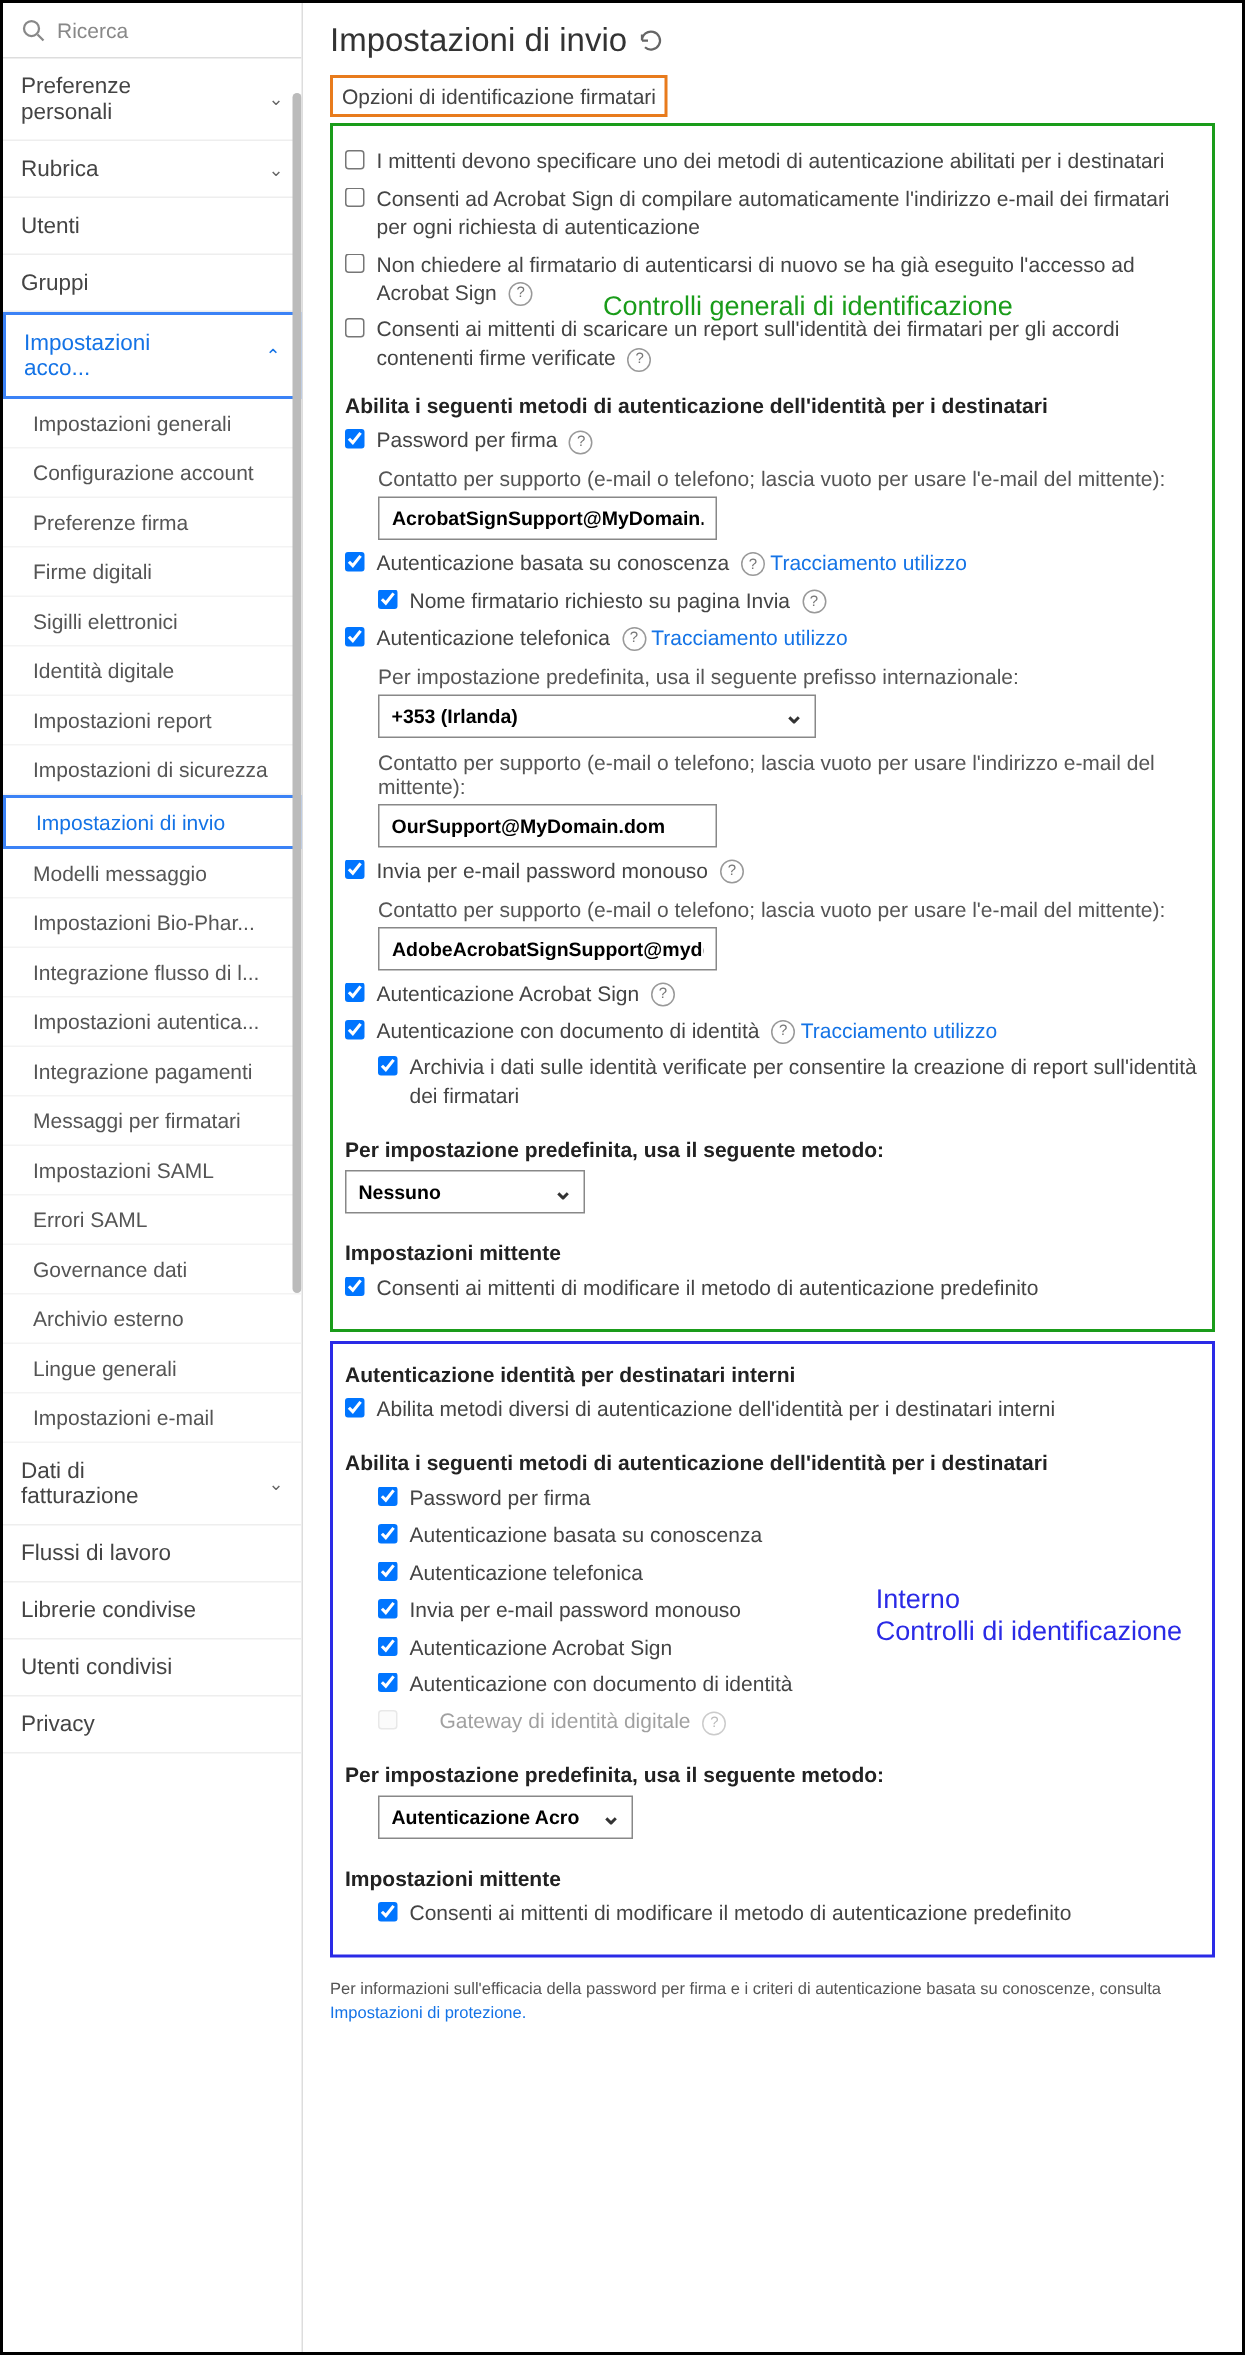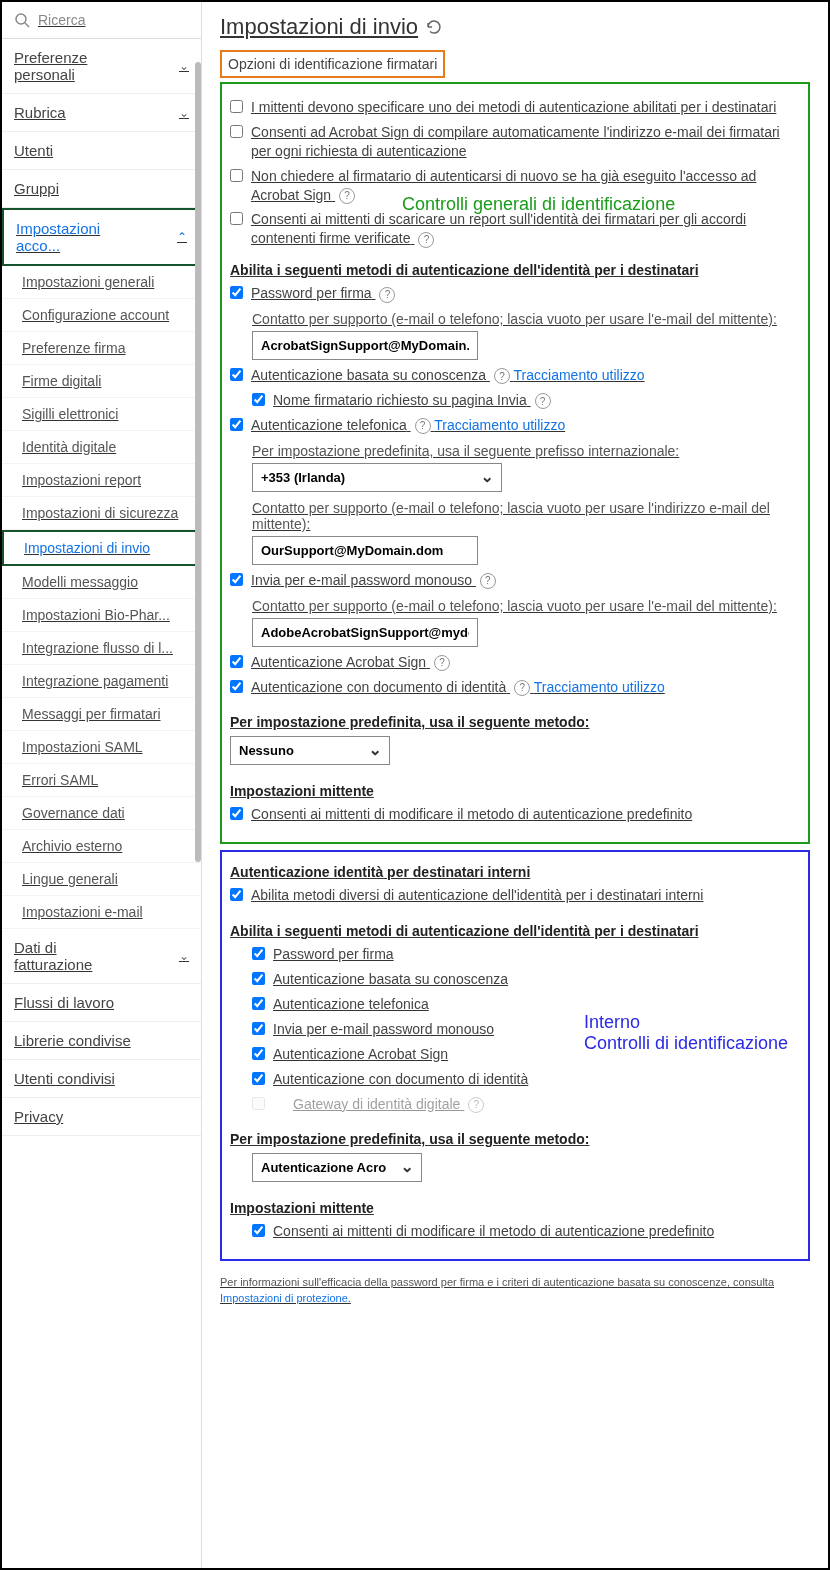--- a/index.html
+++ b/index.html
@@ -1,24 +1,24 @@
 <!DOCTYPE html>
 <html><head>
 <meta charset="utf-8">
 <style>
 * { box-sizing: border-box; margin: 0; padding: 0; }
 body { font-family: -apple-system, BlinkMacSystemFont, "Segoe UI", Arial, sans-serif; font-size: 14px; color: #333; background: #fff; width: 830px; }
-.container { display: flex; height: 1570px; border: 2px solid #000; text-decoration: underline; }
+.container { display: flex; height: 1570px; border: 2px solid #000; }
 .sidebar { width: 200px; border-right: 1px solid #ddd; overflow-y: auto; position: relative; }
 .search-box { display: flex; align-items: center; padding: 10px 12px; border-bottom: 1px solid #ddd; color: #888; }
 .search-box svg { margin-right: 8px; }
 .nav-item { padding: 10px 12px; border-bottom: 1px solid #eee; display: flex; justify-content: space-between; align-items: center; cursor: pointer; font-size: 15px; color: #444; gap: 40px; }
 .nav-sub { padding: 8px 12px 8px 20px; border-bottom: 1px solid #f3f3f3; font-size: 14px; color: #555; cursor: pointer; white-space: nowrap; overflow: hidden; text-overflow: ellipsis; }
 .nav-sub.active { color: #1473e6; }
-.highlight-orange { border: 2px solid #14532d; align-items: center; }
+.highlight-orange { border: 2px solid #3b82f6; align-items: center; }
 .scrollbar-thumb { position: absolute; right: 0; top: 60px; width: 6px; height: 800px; background: #bbb; border-radius: 3px; }
 .main { flex: 1; padding: 12px 18px; overflow-y: auto; position: relative; }
 .page-title { font-size: 22px; font-weight: 400; color: #333; display: flex; align-items: center; gap: 8px; margin-bottom: 10px; }
 .section-heading { display: inline-block; border: 2px solid #e87b1c; padding: 4px 6px; font-size: 14px; color: #444; margin-bottom: 4px; }
 .green-box { border: 2px solid #1a9c1a; padding: 8px 8px 12px 8px; margin-bottom: 6px; position: relative; }
 .blue-box { border: 2px solid #2a2ae6; padding: 8px 8px 12px 8px; position: relative; }
 .row { display: flex; align-items: flex-start; gap: 8px; margin: 6px 0; line-height: 1.35; }
 .row input[type=checkbox] { margin-top: 2px; flex-shrink: 0; }
 .row-label { flex: 1; color: #444; }
 .indent1 { margin-left: 22px; }
@@ -73,20 +73,21 @@
     <div class="nav-sub">Preferenze firma</div>
     <div class="nav-sub">Firme digitali</div>
     <div class="nav-sub">Sigilli elettronici</div>
     <div class="nav-sub">Identità digitale</div>
     <div class="nav-sub">Impostazioni report</div>
     <div class="nav-sub">Impostazioni di sicurezza</div>
     <div class="nav-sub active highlight-orange">Impostazioni di invio</div>
     <div class="nav-sub">Modelli messaggio</div>
     <div class="nav-sub">Impostazioni Bio-Phar...</div>
     <div class="nav-sub">Integrazione flusso di l...</div>
+    <div class="nav-sub">Impostazioni autentica...</div>
     <div class="nav-sub">Integrazione pagamenti</div>
     <div class="nav-sub">Messaggi per firmatari</div>
     <div class="nav-sub">Impostazioni SAML</div>
     <div class="nav-sub">Errori SAML</div>
     <div class="nav-sub">Governance dati</div>
     <div class="nav-sub">Archivio esterno</div>
     <div class="nav-sub">Lingue generali</div>
     <div class="nav-sub">Impostazioni e-mail</div>
 
     <div class="nav-item">
@@ -159,21 +160,21 @@
           <input type="checkbox" checked="" style="">
           <span class="row-label"><span>Nome firmatario richiesto su pagina Invia</span> <span class="info-icon">?</span></span>
         </div>
 
       <div class="row">
           <input type="checkbox" checked="" style="">
           <span class="row-label"><span>Autenticazione telefonica</span> <span class="info-icon">?</span> <span class="link">Tracciamento utilizzo</span></span>
         </div>
       <div class="indent1">
         <span class="sub-label">Per impostazione predefinita, usa il seguente prefisso internazionale:</span>
-        <div class="select-wrap"><select style="width:250px"><option>+353 (Irlanda)</option></select></div>
+        <div class="select-wrap"><select style="width:292px"><option>+353 (Irlanda)</option></select></div>
       </div>
       <div class="indent1">
         <span class="sub-label">Contatto per supporto (e-mail o telefono; lascia vuoto per usare l'indirizzo e-mail del mittente):</span>
         <input type="text" value="OurSupport@MyDomain.dom" style="">
       </div>
 
       <div class="row">
           <input type="checkbox" checked="" style="">
           <span class="row-label"><span>Invia per e-mail password monouso</span> <span class="info-icon">?</span></span>
         </div>
@@ -182,20 +183,24 @@
         <input type="text" value="AdobeAcrobatSignSupport@mydomain.dom" style="">
       </div>
 
       <div class="row">
           <input type="checkbox" checked="" style="">
           <span class="row-label"><span>Autenticazione Acrobat Sign</span> <span class="info-icon">?</span></span>
         </div>
       <div class="row">
           <input type="checkbox" checked="" style="">
           <span class="row-label"><span>Autenticazione con documento di identità</span> <span class="info-icon">?</span> <span class="link">Tracciamento utilizzo</span></span>
+        </div>
+      <div class="row indent1">
+          <input type="checkbox" checked="" style="">
+          <span class="row-label">Archivia i dati sulle identità verificate per consentire la creazione di report sull'identità dei firmatari</span>
         </div>
 
       <div class="bold" style="margin:18px 0 6px 0;">Per impostazione predefinita, usa il seguente metodo:</div>
       <div class="select-wrap"><select style="width:160px"><option>Nessuno</option></select></div>
 
       <div class="bold" style="margin:18px 0 6px 0;">Impostazioni mittente</div>
       <div class="row">
           <input type="checkbox" checked="" style="">
           <span class="row-label">Consenti ai mittenti di modificare il metodo di autenticazione predefinito</span>
         </div>

